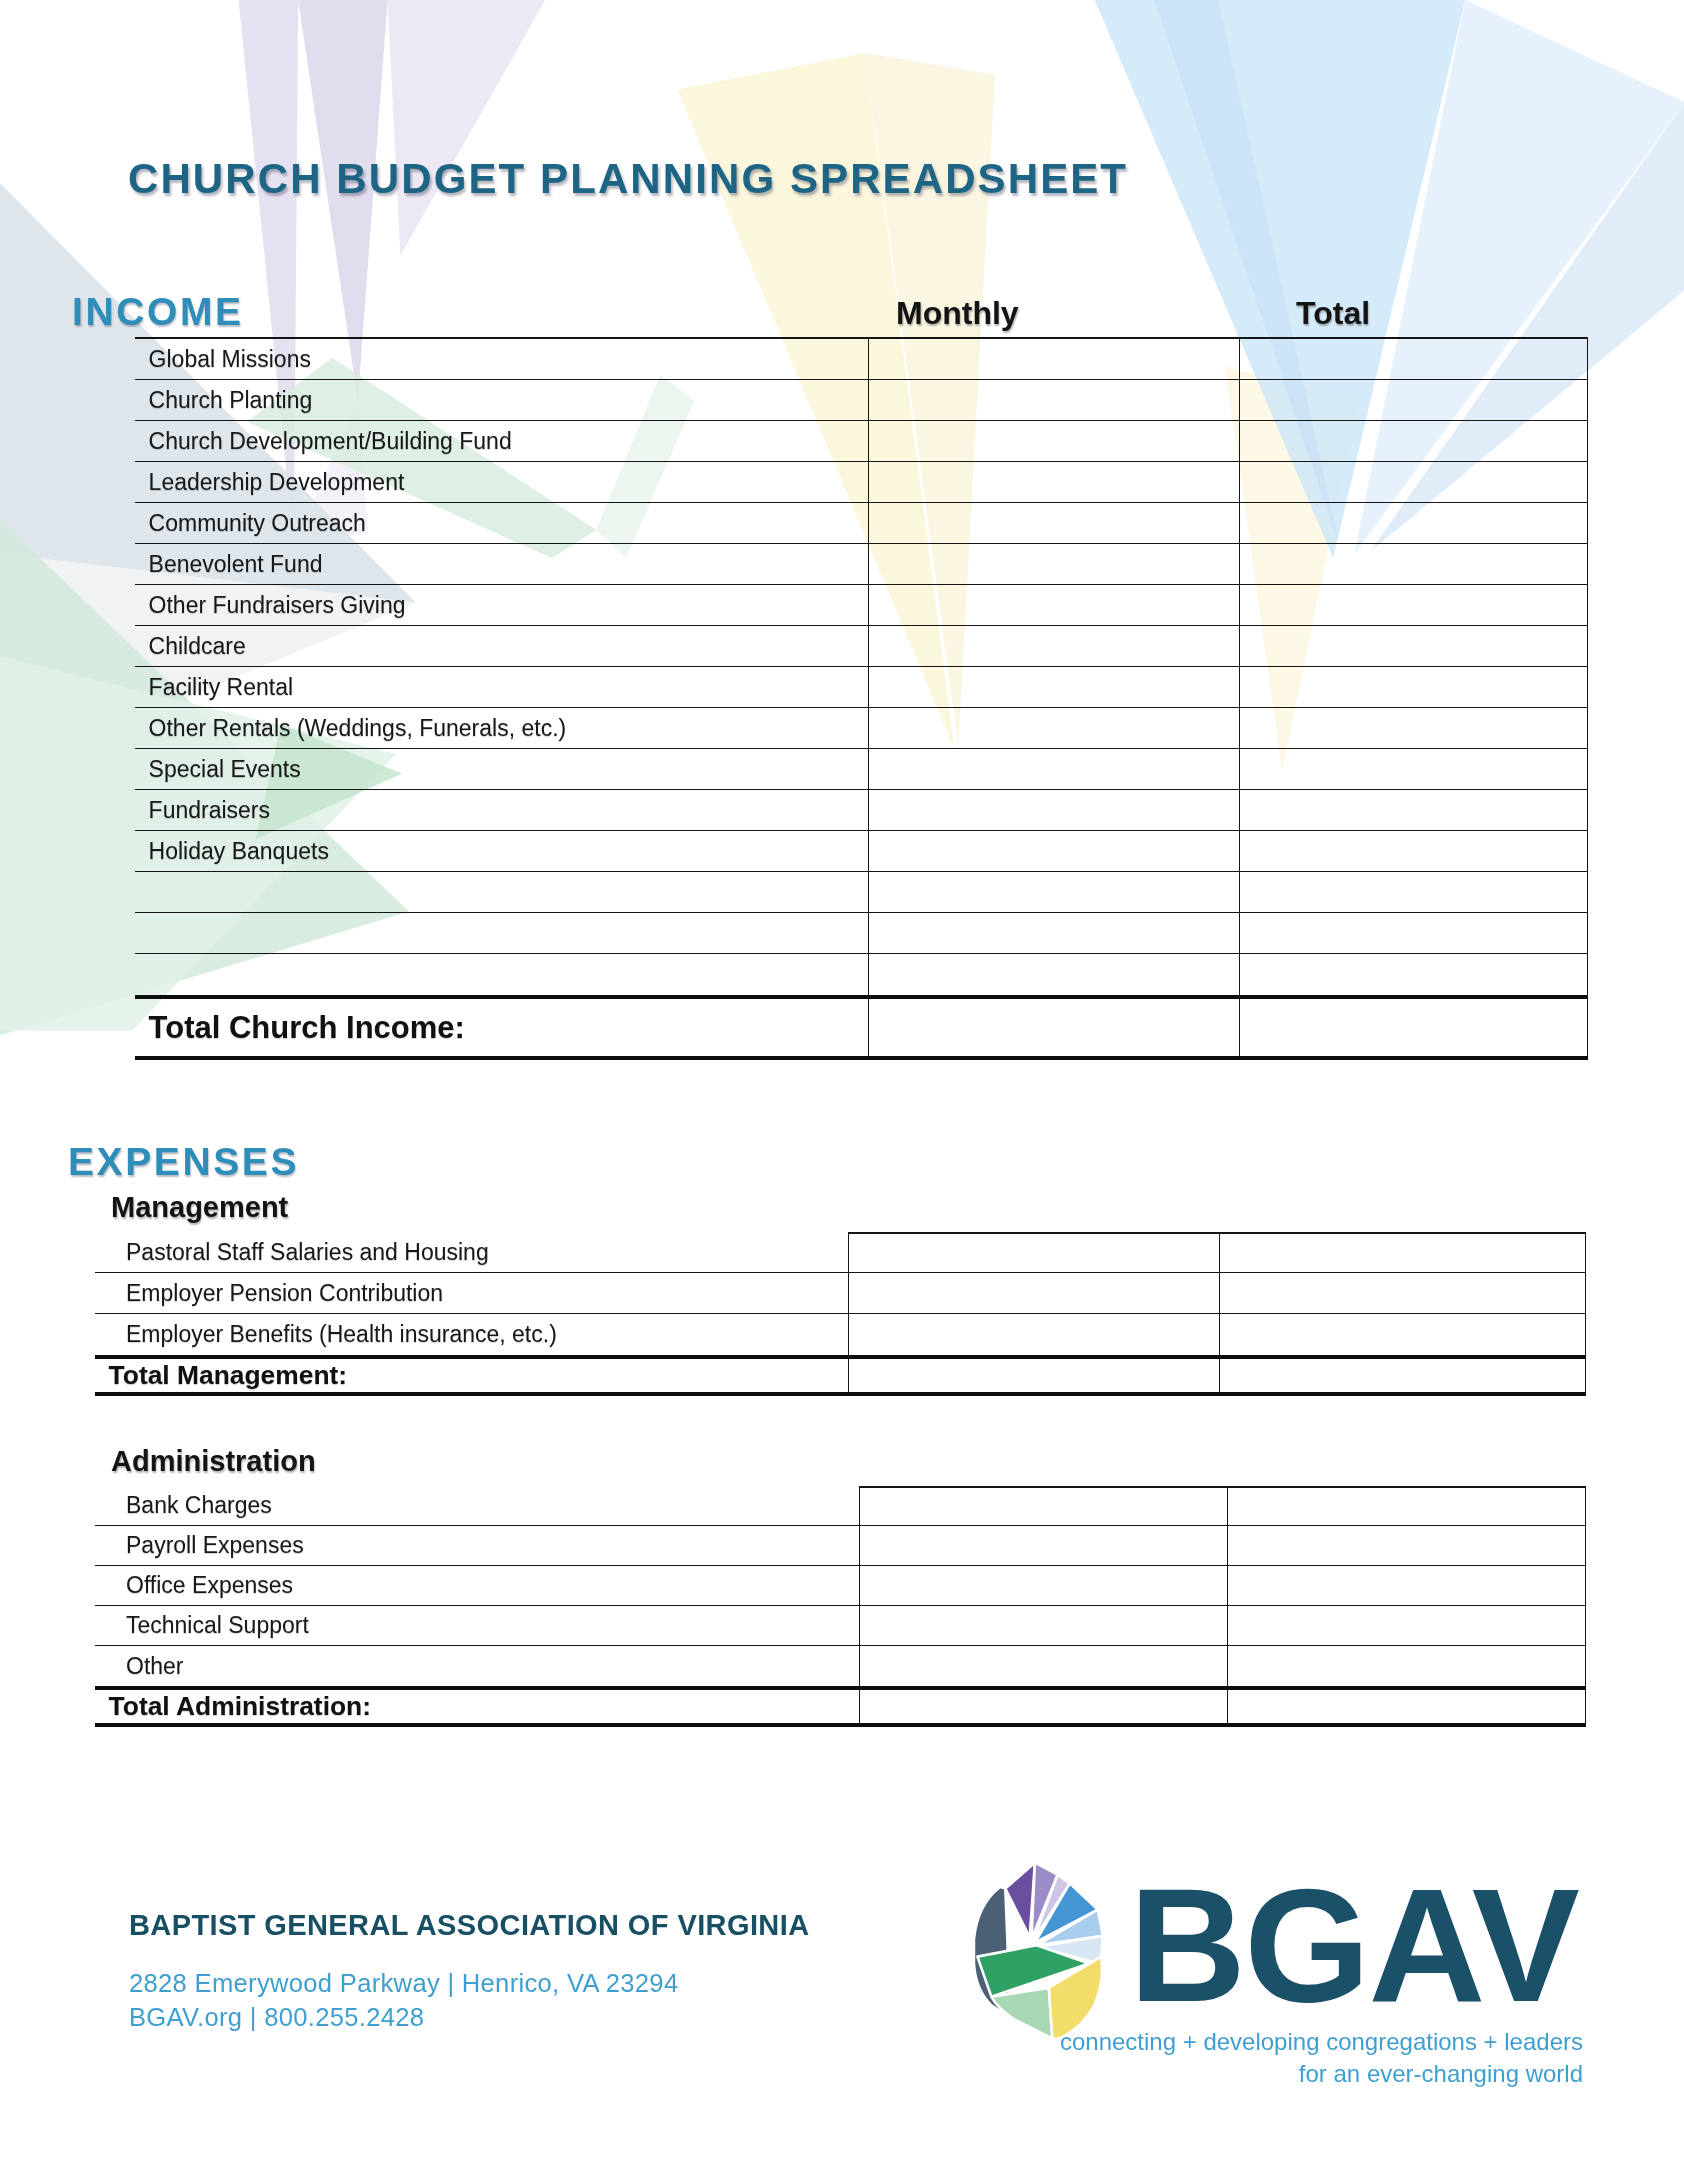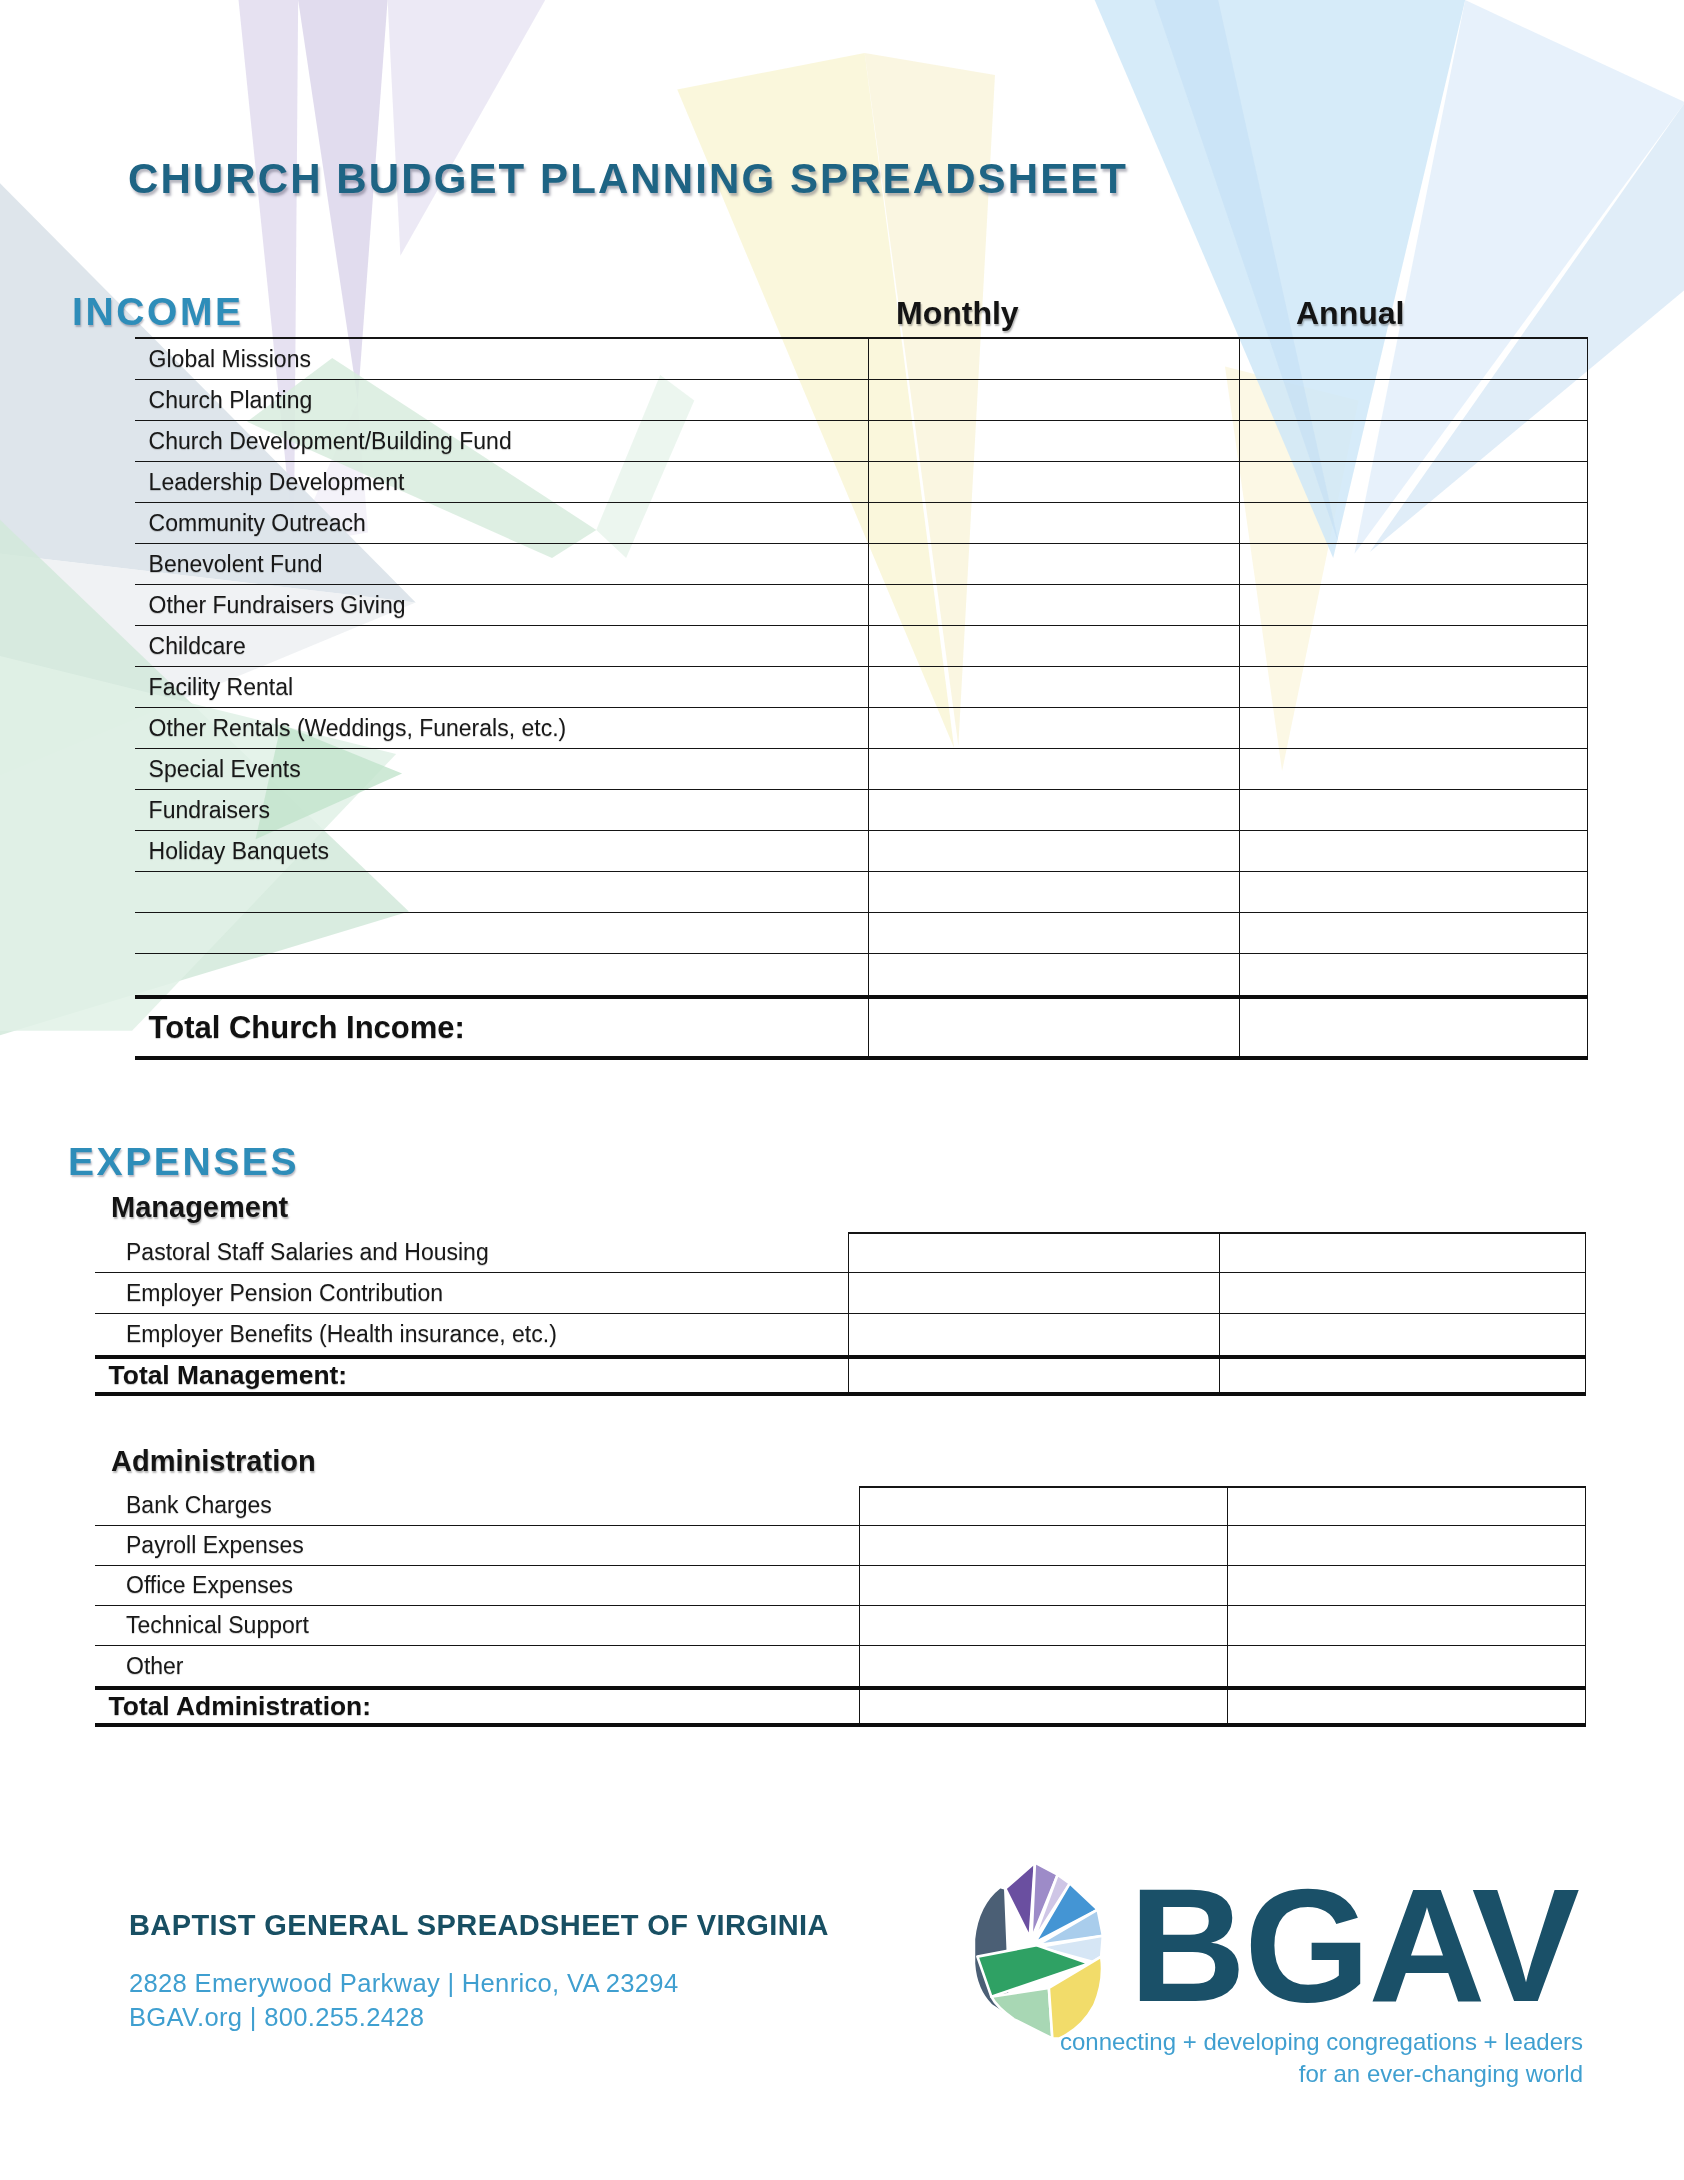--- a/index.html
+++ b/index.html
@@ -124,21 +124,21 @@
 
     <polygon points="0,610 480,1070 0,1215" fill="#d2e9db" opacity="0.85"></polygon>
     <polygon points="0,770 465,885 155,1210 0,1210" fill="#e1f1e6" opacity="0.85"></polygon>
     <polygon points="330,850 472,908 300,985" fill="#c2e3cc" opacity="0.8"></polygon>
   </svg>
 
   <h1 class="doc-title">CHURCH BUDGET PLANNING SPREADSHEET</h1>
 
   <h2 class="sec-heading" style="left:72px;top:290px;">INCOME</h2>
   <div class="col-heading" style="left:896px;top:295px;">Monthly</div>
-  <div class="col-heading" style="left:1296px;top:295px;">Annual</div>
+  <div class="col-heading" style="left:1296px;top:295px;">Total</div>
 
   <div class="tbl income-tbl">
     <div class="row">
       <div class="c c-label">Global Missions</div>
       <div class="c c-val"></div>
       <div class="c c-val c-last"></div>
     </div>
     <div class="row">
       <div class="c c-label">Church Planting</div>
       <div class="c c-val"></div>
@@ -274,21 +274,21 @@
       <div class="c c-val"></div>
       <div class="c c-val c-last"></div>
     </div>
     <div class="total-row">
       <div class="c total-label">Total Administration:</div>
       <div class="c c-val"></div>
       <div class="c c-val c-last"></div>
     </div>
   </div>
 
-  <h2 class="org-name">BAPTIST GENERAL SPREADSHEET OF VIRGINIA</h2>
+  <h2 class="org-name">BAPTIST GENERAL ASSOCIATION OF VIRGINIA</h2>
   <div class="org-line addr">2828 Emerywood Parkway | Henrico, VA 23294</div>
   <div class="org-line contact">BGAV.org | 800.255.2428</div>
 
   <svg class="logo-gem" width="166" height="183" viewBox="0 0 190 210" aria-hidden="true">
     <g stroke="#ffffff" stroke-width="3" stroke-linejoin="round">
       <path d="M40,32 Q14,52 10,92 L10,120 Q12,150 30,168 L52,182 L46,34 Z" fill="#4b5f75"></path>
       <path d="M46,34 L80,4 L74,90 Z" fill="#6a4fa0"></path>
       <path d="M80,4 L106,18 L76,92 Z" fill="#9d8bc8"></path>
       <path d="M106,18 L120,28 L78,94 Z" fill="#cfc6e6"></path>
       <path d="M120,28 L152,58 L80,96 Z" fill="#4495d4"></path>

